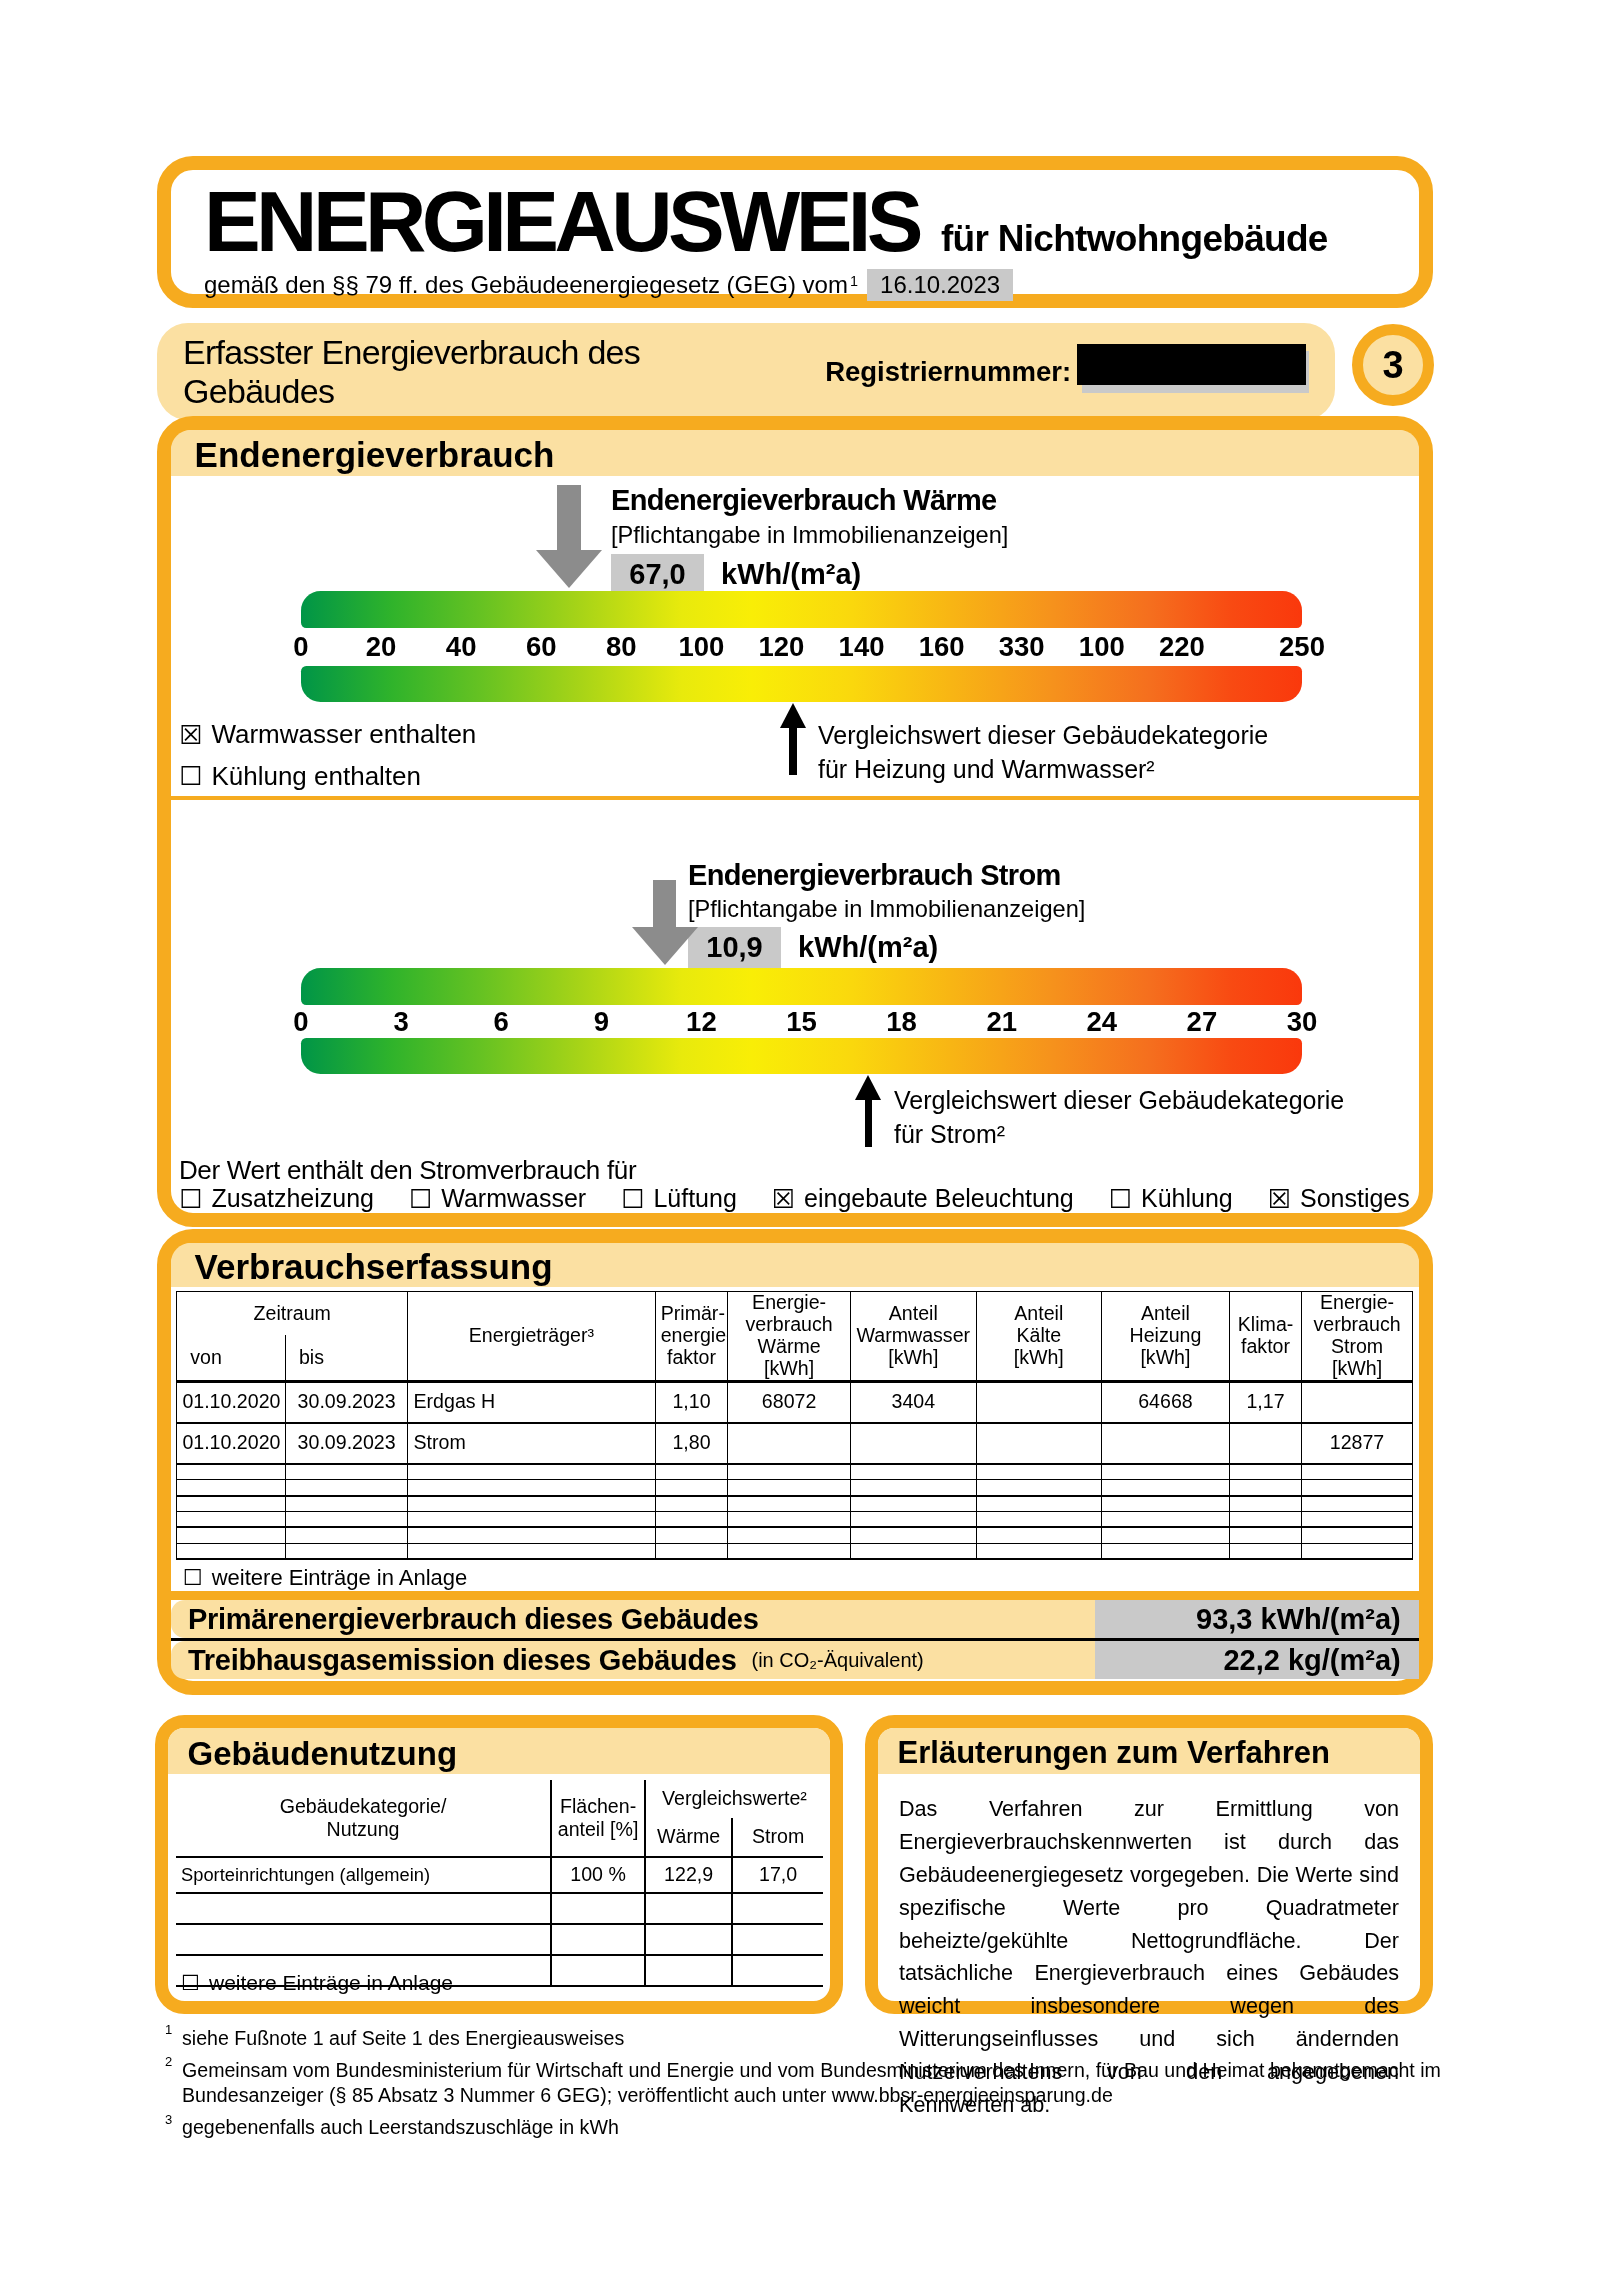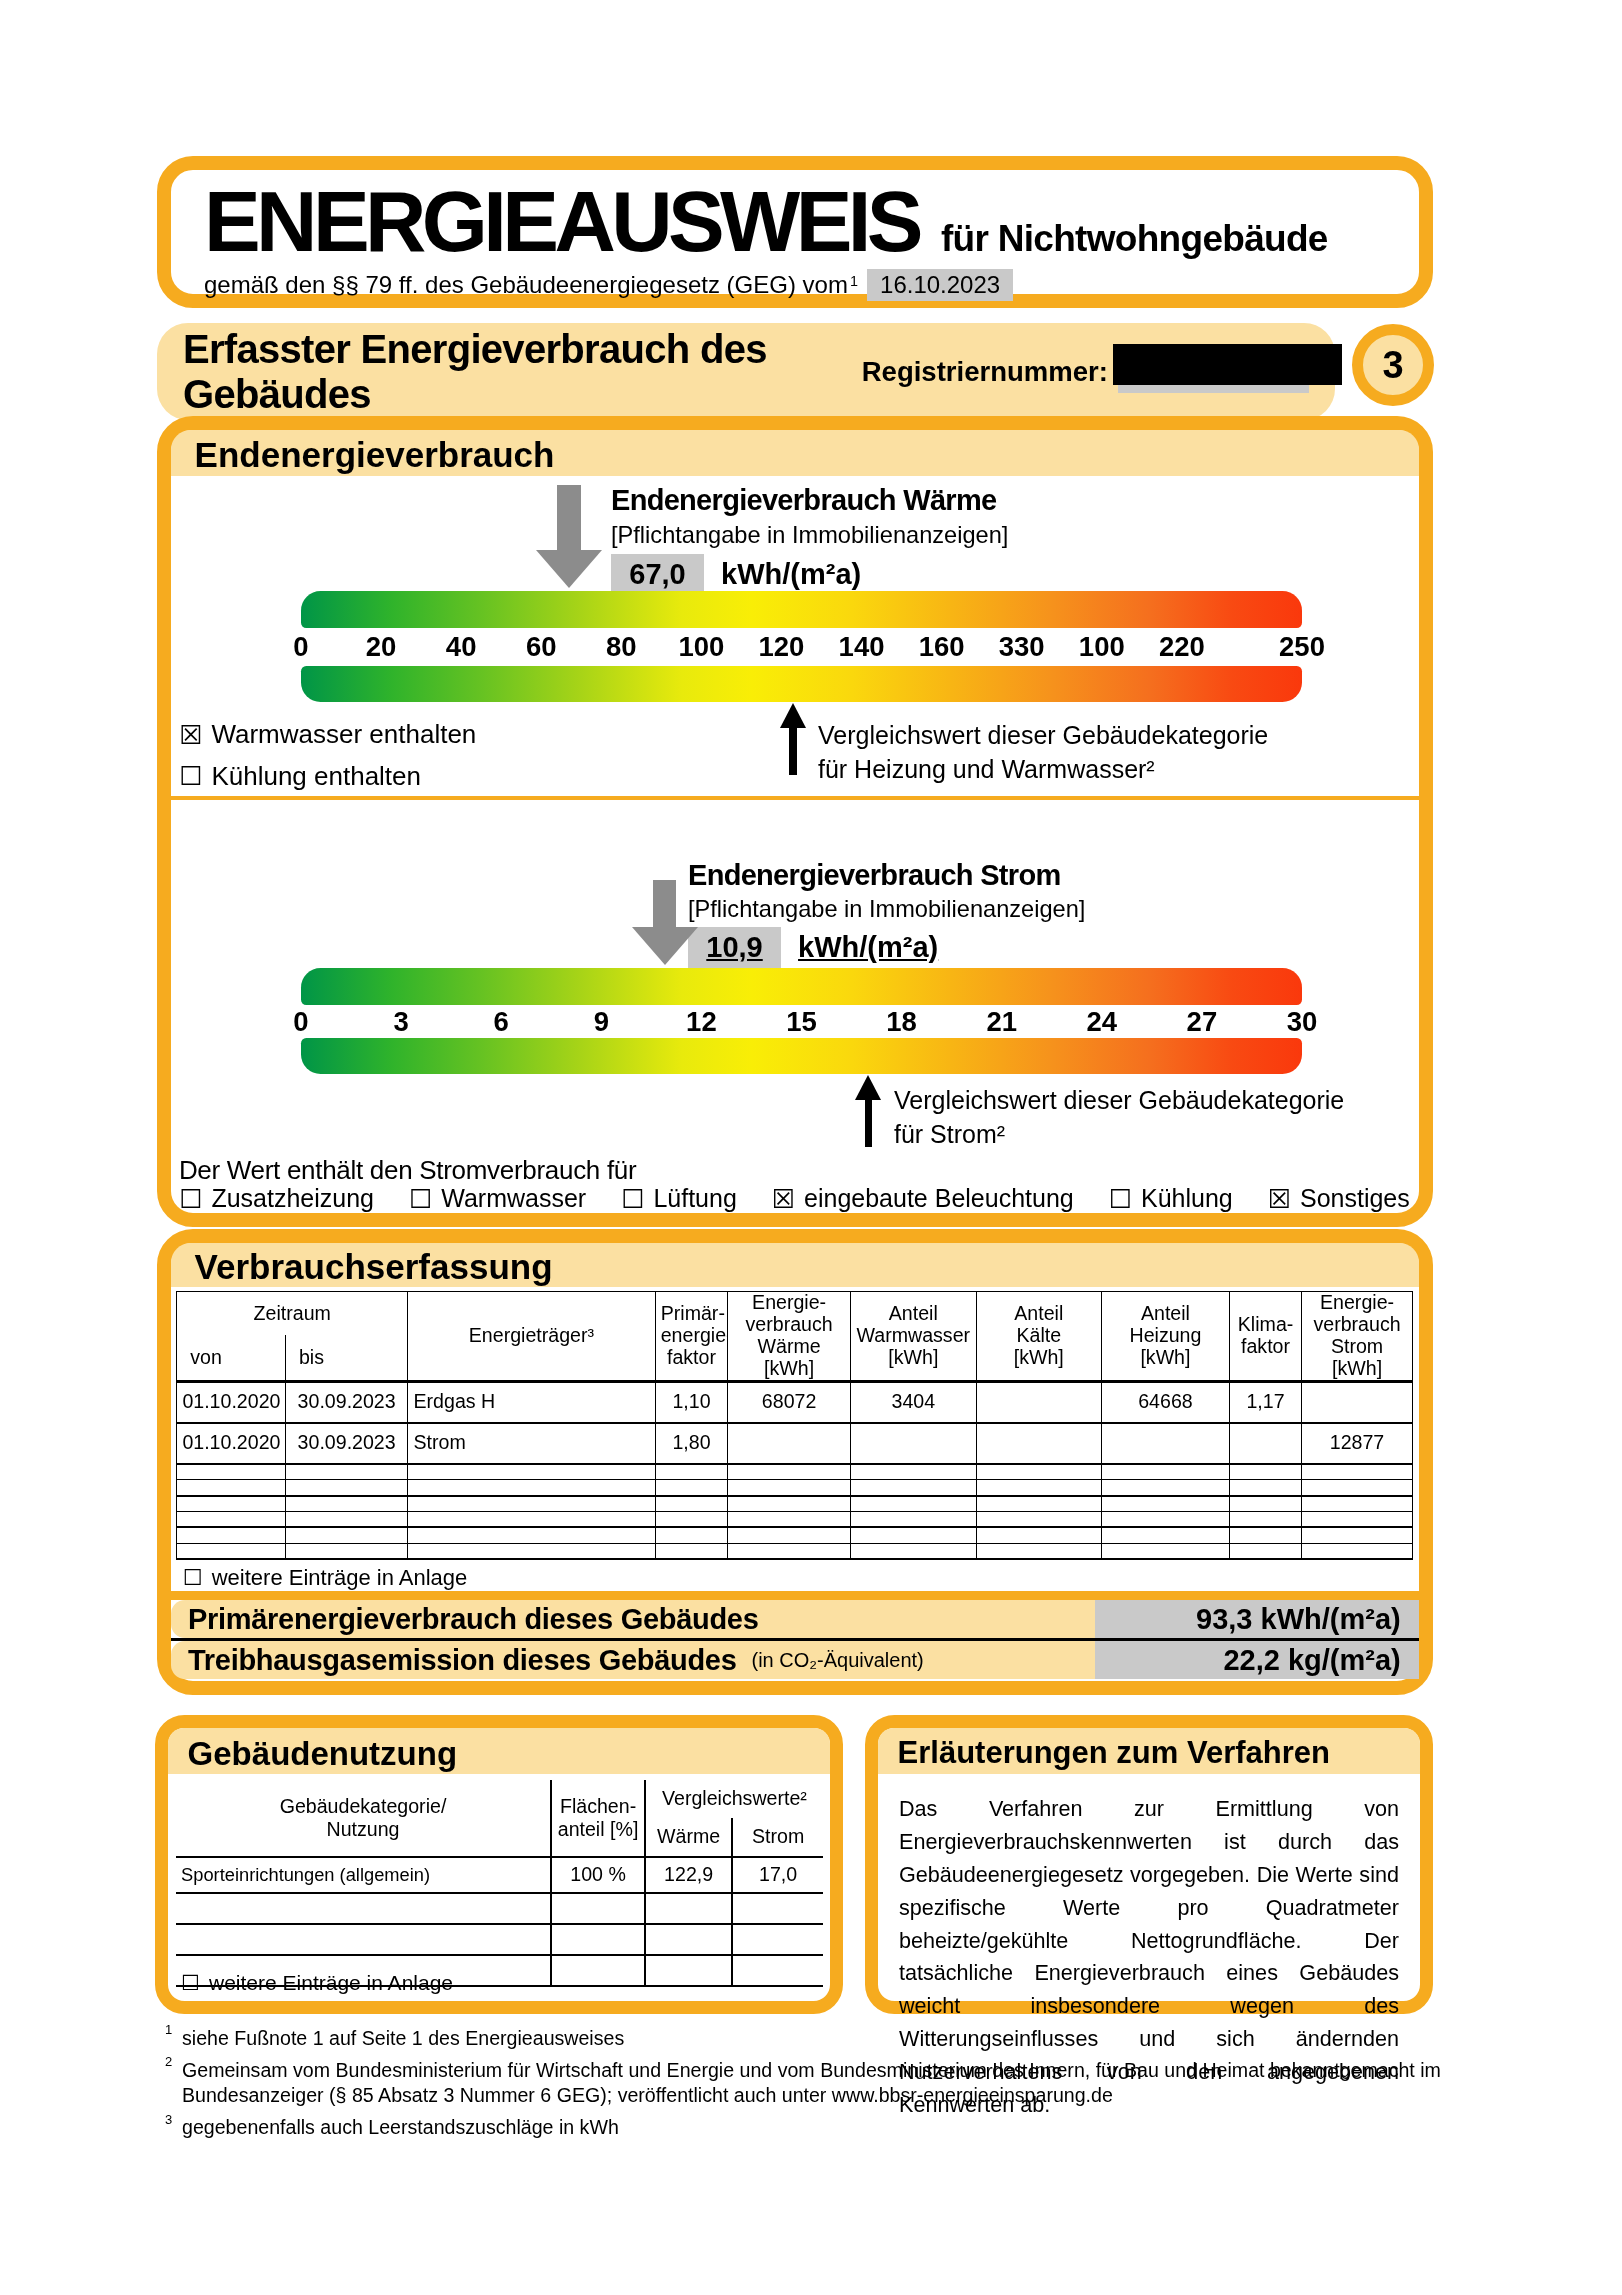--- a/index.html
+++ b/index.html
@@ -11,21 +11,21 @@
              box-sizing:border-box;padding:9.2px 0 0 33px;}
   .title-line{display:flex;align-items:baseline;white-space:nowrap;}
   .big-title{font-size:85px;font-weight:bold;letter-spacing:-4.6px;line-height:1.0;}
   .sub-title{font-size:37px;font-weight:bold;margin-left:22px;letter-spacing:-0.7px;}
   .law-line{display:flex;align-items:center;font-size:24px;margin-top:5.2px;}
   .law-line sup{font-size:14.4px;vertical-align:top;margin:-9.2px 2.6px 0 2px;}
   .date-box{background:#C9C9C9;padding:2px 13px;margin-left:6.5px;}
   
   .band{position:absolute;left:157px;top:323px;width:1178px;height:97px;background:#FBE0A2;
         border-radius:31px;display:flex;align-items:center;box-sizing:border-box;padding:0 26px;}
-  .band-title{font-size:40px;font-weight:bold;letter-spacing:-0.7px;}
+  .band-title{font-size:34px;font-weight:normal;letter-spacing:-0.7px;}
   .reg-label{font-size:27.5px;font-weight:bold;margin-left:60px;}
   .reg-box{position:relative;width:241px;height:42px;background:#C9C9C9;margin-left:10.5px;}
   .redact{position:absolute;left:-5.2px;top:-6.5px;width:229px;height:41px;background:#000;}
   .page-circle{position:absolute;left:1352px;top:324px;width:82px;height:82px;border-radius:50%;
         background:#FBE0A2;border:11px solid #F6AB1F;box-sizing:border-box;display:flex;
         align-items:center;justify-content:center;font-size:38px;font-weight:bold;}
   
   .obox{position:absolute;border:14.4px solid #F6AB1F;border-radius:36px;background:#fff;box-sizing:border-box;}
   .obox-sm{position:absolute;border:13px solid #F6AB1F;border-radius:29.4px;background:#fff;box-sizing:border-box;}
   .sec-band{background:#FBE0A2;font-weight:bold;border-radius:19.6px 19.6px 0 0;box-sizing:border-box;}
@@ -180,21 +180,21 @@
           <span class="cbrow">
             <span class="cb">☐</span>
             <span>Kühlung enthalten</span>
           </span>
         </div>
 
       <div class="divider" style="top:366px;"></div>
 
       <div class="sc-title" style="left:517px;top:429px;">Endenergieverbrauch Strom</div>
       <div class="sc-note" style="left:517px;top:466px;">[Pflichtangabe in Immobilienanzeigen]</div>
-      <div class="valrow" style="left:517px;top:497px;text-decoration:underline;">
+      <div class="valrow" style="left:517px;top:497px;">
         <span class="valbox">10,9</span>
         <span>kWh/(m²a)</span>
       </div>
 
       <div class="rail" id="rail-strom" style="top:538px;height:106px;">
           <div class="cbar top" style="top:0;height:37px"></div>
           <div class="ticks" style="top:37px;height:33px">
             <span class="tick" style="left:0.00%">0</span>
             <span class="tick" style="left:10.00%">3</span>
             <span class="tick" style="left:20.00%">6</span>

